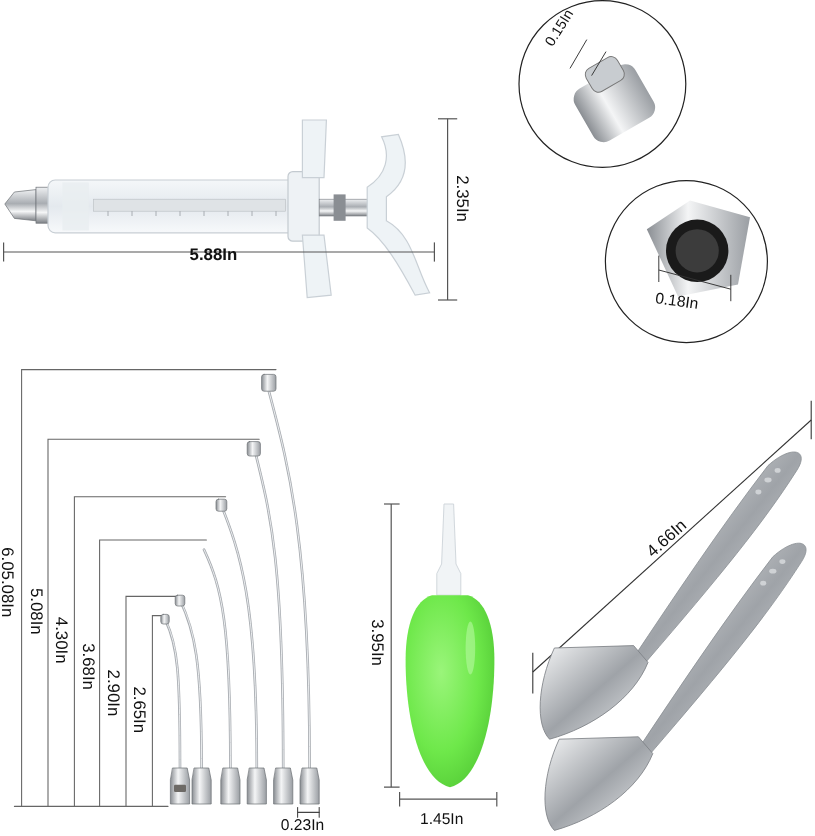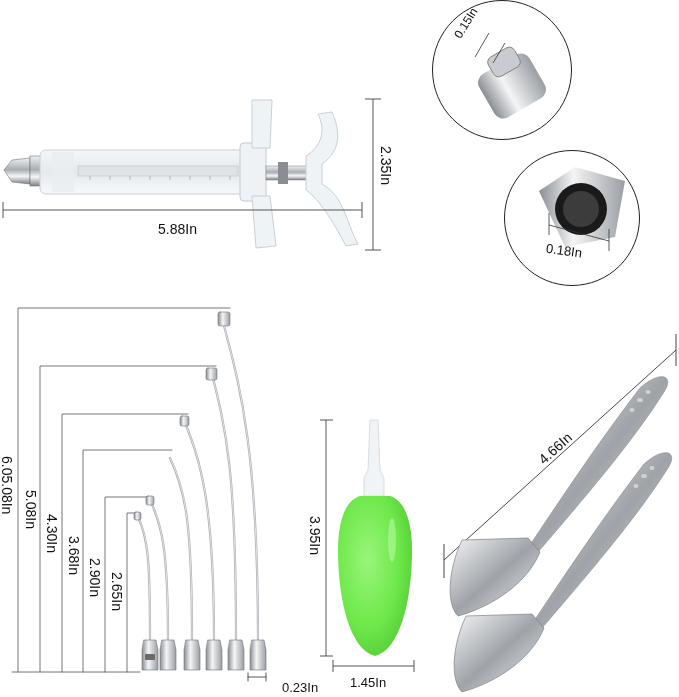--- a/index.html
+++ b/index.html
@@ -186,30 +186,30 @@
   <svg width="134" height="134" viewBox="0 0 134 134">
     <polygon points="34,40 70,16 120,30 110,86 60,96" fill="url(#metalH)"></polygon>
     <ellipse cx="76" cy="58" rx="26" ry="26" fill="#1a1a1a"></ellipse>
     <ellipse cx="76" cy="58" rx="18" ry="18" fill="#3c3c3c"></ellipse>
     <line x1="44" y1="74" x2="104" y2="90" stroke="#333" stroke-width="0.8"></line>
     <line x1="44" y1="62" x2="44" y2="84" stroke="#333" stroke-width="0.8"></line>
     <line x1="104" y1="78" x2="104" y2="100" stroke="#333" stroke-width="0.8"></line>
   </svg>
 </div>
 
-<span class="label" style="left:158px; top:222px;">5.88In</span>
+<span class="label" style="left:158px; top:205px;font-weight:bold;">5.88In</span>
 <span class="vlabel" style="left:393px; top:146px;">2.35In</span>
 
 <span class="label" style="left:452px; top:34px; transform:rotate(-58deg); transform-origin:left top; font-size:12px;">0.15In</span>
 <span class="label" style="left:546px; top:244px; transform:rotate(8deg); font-size:13px;">0.18In</span>
 
 <span class="vlabel" style="left:14px; top:456px;">6.05.08In</span>
 <span class="vlabel" style="left:38px; top:490px;">5.08In</span>
 <span class="vlabel" style="left:59px; top:514px;">4.30In</span>
 <span class="vlabel" style="left:81px; top:536px;">3.68In</span>
 <span class="vlabel" style="left:102px; top:558px;">2.90In</span>
 <span class="vlabel" style="left:124px; top:572px;">2.65In</span>
-<span class="label" style="left:234px; top:681px; font-size:13px;margin-left:48px;">0.23In</span>
+<span class="label" style="left:234px; top:681px; font-size:13px;">0.23In</span>
 
 <span class="vlabel" style="left:322px; top:516px;">3.95In</span>
 <span class="label" style="left:350px; top:676px; font-size:13px;text-align:center;">1.45In</span>
 
 <span class="label" style="left:536px; top:456px; transform:rotate(-42deg); transform-origin:left top;">4.66In</span>
 
 </body></html>

